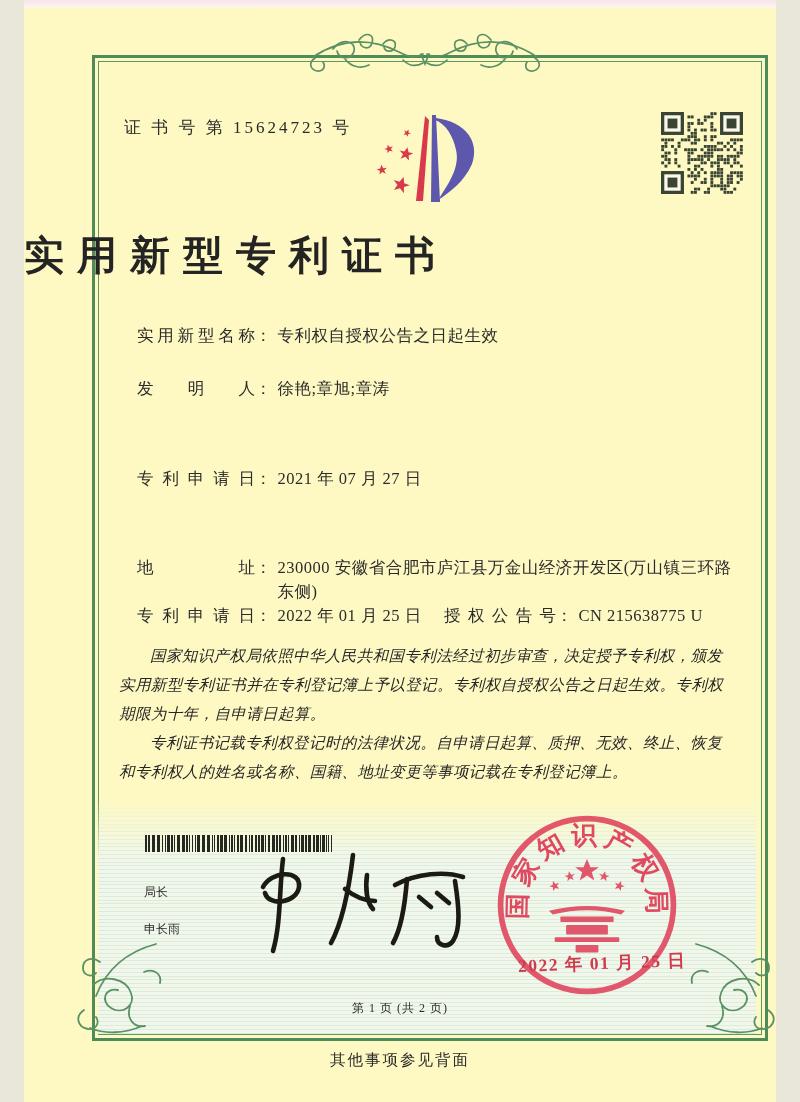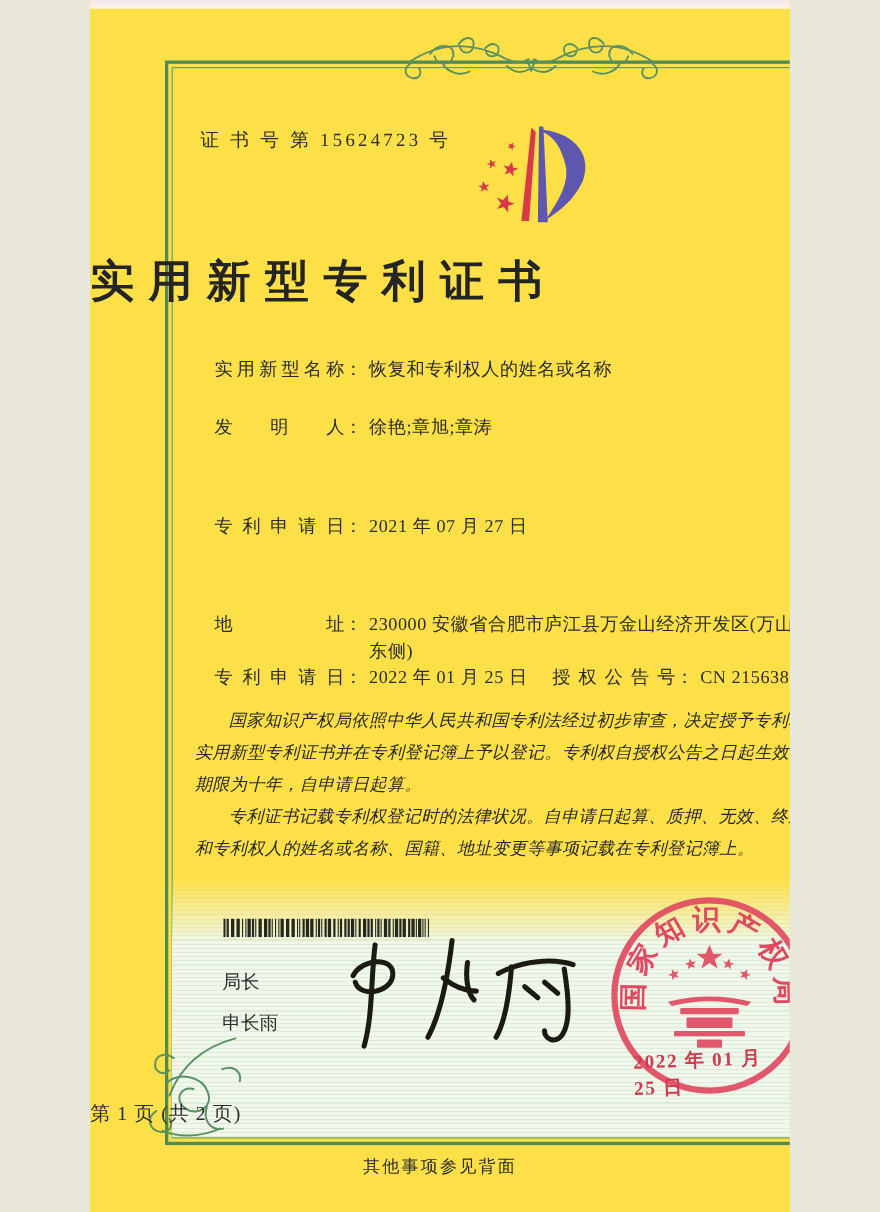--- a/index.html
+++ b/index.html
@@ -1,19 +1,19 @@
 <!DOCTYPE html>
 <html><head>
 <meta charset="utf-8">
 <style>
   html,body{margin:0;padding:0;}
   body{background:#e9e6da;}
   .page{
-    position:relative; width:636px; height:1102px; margin:0 auto;
-    background:#fde047; overflow:hidden;
+    position:relative; width:752px; height:1102px; margin:0 auto;
+    background:#fef9c3; overflow:hidden;
     font-family:"Liberation Serif","DejaVu Serif",serif; color:#2b2b2b;
   }
   .scan-top{position:absolute;top:0;left:0;right:0;height:8px;
     background:linear-gradient(#f6e4ee,#fbf7ea);}
   
   .frame{position:absolute;left:68px;top:55px;width:670px;height:980px;
     border:3px solid #4e8b58;}
   .frame::after{content:"";position:absolute;inset:3px;border:1px solid #5d9868;}
   
   .band{position:absolute;left:74px;top:798px;width:658px;height:236px;
@@ -39,29 +39,29 @@
   .f-value{display:inline-block;margin-left:6px;max-width:455px;vertical-align:top;
     letter-spacing:0.5px;}
   .pair2{position:absolute;left:307px;top:0;white-space:nowrap;}
   
   .paras{position:absolute;left:95px;top:641px;width:614px;font-size:15.5px;
     line-height:29px;font-style:italic;letter-spacing:0.4px;color:#262626;}
   .paras p{margin:0;text-indent:2em;font-family:Liberation Serif, serif;}
   
   .barcode{position:absolute;left:121px;top:835px;}
   .director{position:absolute;left:120px;top:874px;
-    font-family:"Liberation Sans","DejaVu Sans",sans-serif;font-size:17px;line-height:37px;}
+    font-family:"Liberation Sans","DejaVu Sans",sans-serif;font-size:12px;line-height:37px;}
   .signature{position:absolute;left:225px;top:845px;}
   
   .seal{position:absolute;left:468px;top:810px;z-index:3;}
   .seal-date{position:absolute;left:494px;top:951px;z-index:4;font-size:17.5px;
     color:#cf3a4e;letter-spacing:1.5px;font-weight:600;transform:rotate(-2deg);}
   
-  .pageno{position:absolute;left:0;top:1000px;width:100%;text-align:left;
-    font-size:18px;letter-spacing:1px;z-index:2;}
+  .pageno{position:absolute;left:0;top:1000px;width:100%;text-align:center;
+    font-size:12px;letter-spacing:1px;z-index:2;}
   .backnote{position:absolute;left:0;top:1050px;width:100%;text-align:center;
     font-size:15.5px;letter-spacing:2px;}
 </style>
 </head>
 <body>
 
 <div class="page">
 
   <div class="scan-top"></div>
 
@@ -343,21 +343,21 @@
         <rect x="65.6" y="6.56" width="9.84" height="9.84" fill="#3a4433"></rect>
         <rect x="0" y="59.04" width="22.959999999999997" height="22.959999999999997" fill="#3a4433"></rect>
         <rect x="3.28" y="62.31999999999999" width="16.4" height="16.4" fill="#fbf7ea"></rect>
         <rect x="6.56" y="65.6" width="9.84" height="9.84" fill="#3a4433"></rect>
       </svg>
   </div>
 
   <div class="title">实用新型专利证书</div>
 
   <div class="frow" style="top:324px;">
-    <span class="f-label">实用新型名称</span><span class="f-colon">：</span><span class="f-value">恢复和专利权人的姓名或名称</span>
+    <span class="f-label">实用新型名称</span><span class="f-colon">：</span><span class="f-value">专利权自授权公告之日起生效</span>
   </div>
   <div class="frow" style="top:377px;">
     <span class="f-label">发明人</span><span class="f-colon">：</span><span class="f-value">徐艳;章旭;章涛</span>
   </div>
   <div class="frow" style="top:467px;">
     <span class="f-label">专利申请日</span><span class="f-colon">：</span><span class="f-value">2021 年 07 月 27 日</span>
   </div>
   <div class="frow" style="top:556px;">
     <span class="f-label">地址</span><span class="f-colon">：</span><span class="f-value">230000 安徽省合肥市庐江县万金山经济开发区(万山镇三环路东侧)</span>
   </div>

